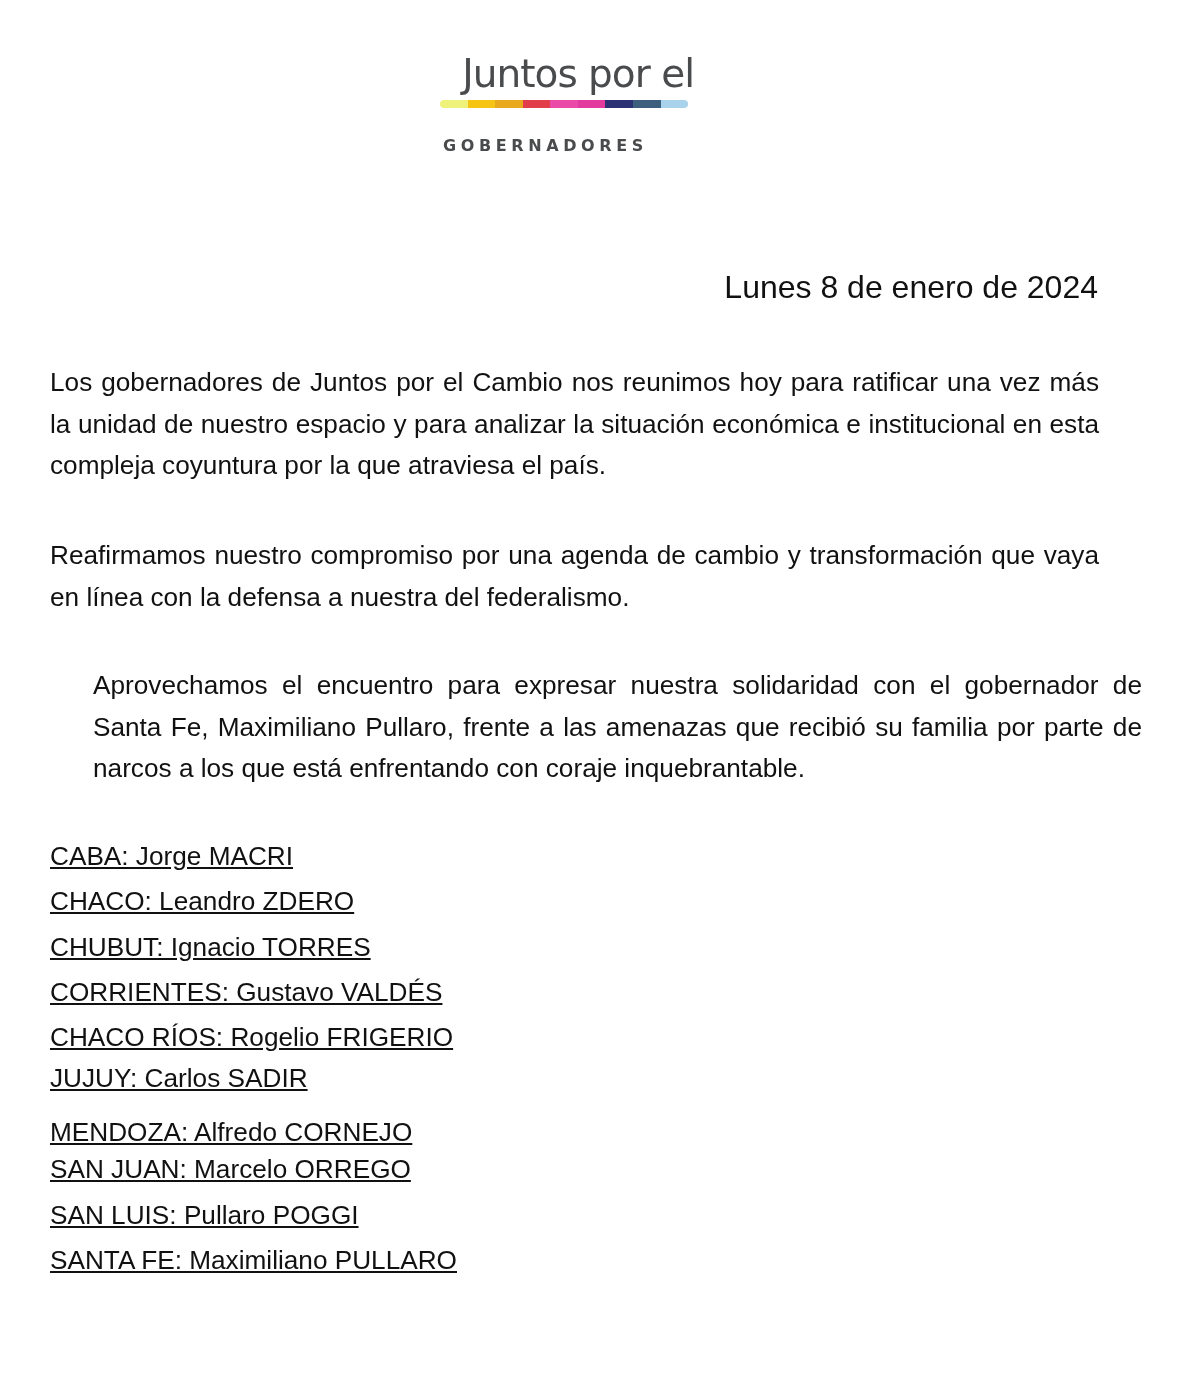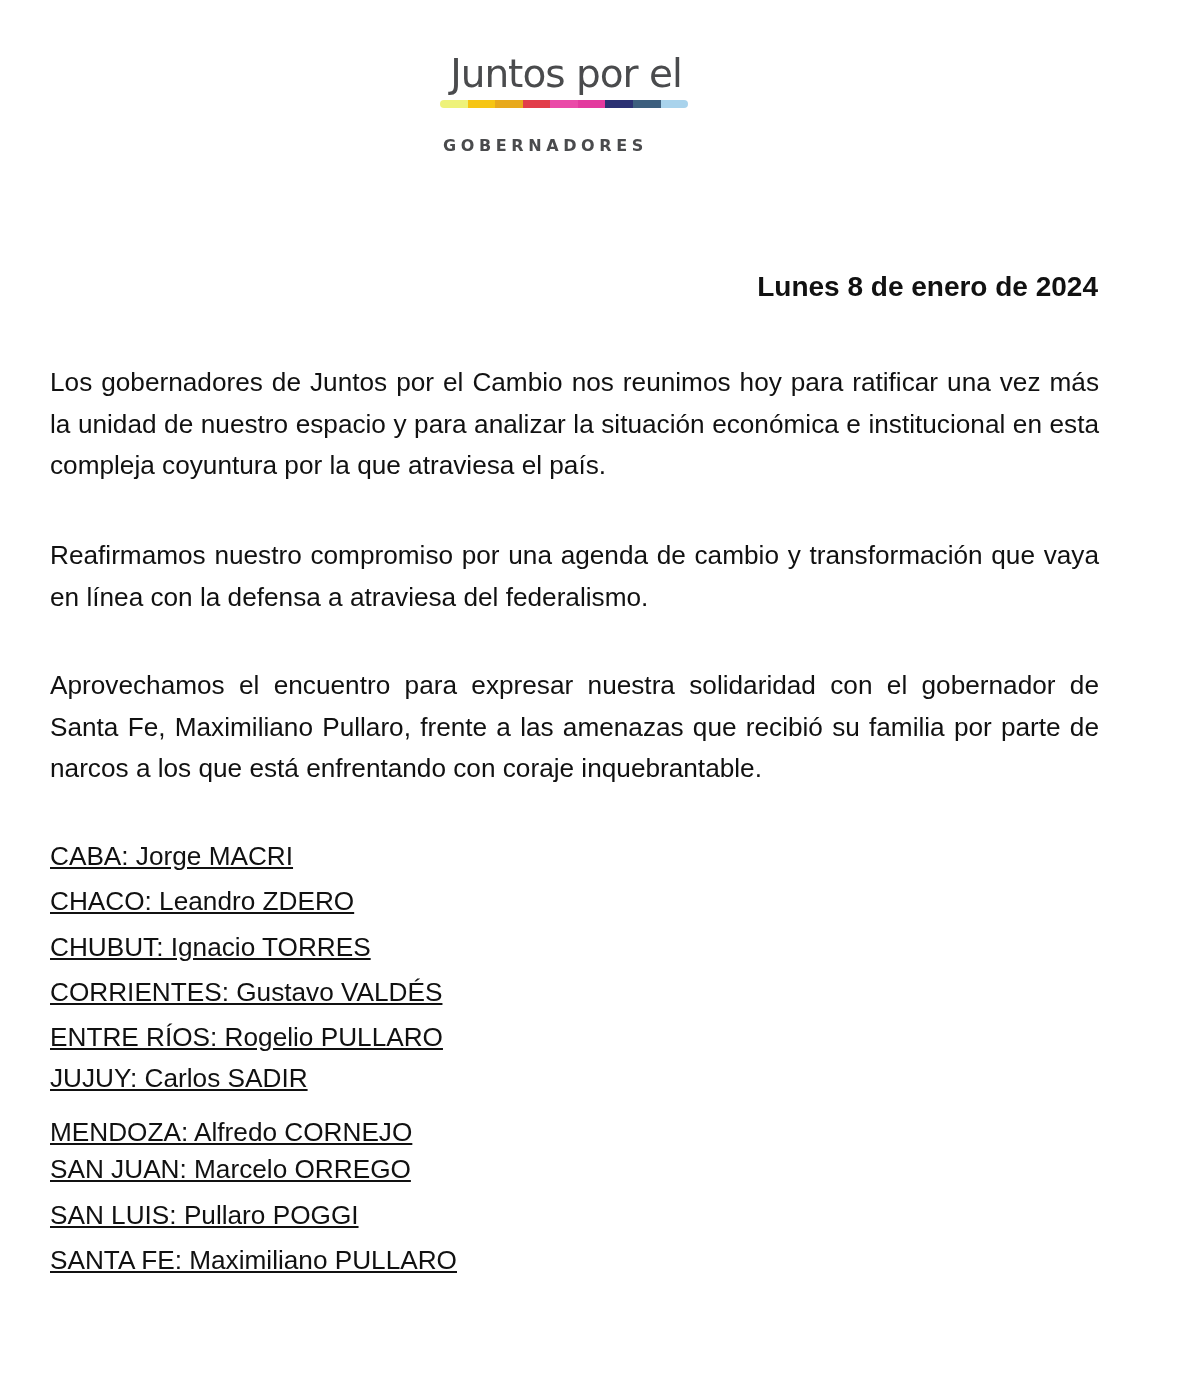--- a/index.html
+++ b/index.html
@@ -22,21 +22,21 @@
     width: 258px;
     text-align: center;
     color: #4a4b4d;
   }
   .logo-line1 {
     font-family: "DejaVu Sans", sans-serif;
     font-size: 39px;
     line-height: 44px;
     letter-spacing: -1px;
     white-space: nowrap;
-    text-align: center;
+    text-align: right;
     padding-left: 2px;
   }
   .logo-line2 {
     font-family: "DejaVu Sans", sans-serif;
     font-weight: bold;
     font-size: 59px;
     line-height: 58px;
     letter-spacing: -1.5px;
     white-space: nowrap;
     text-align: left;
@@ -61,37 +61,36 @@
     letter-spacing: 4.6px;
     margin-top: 28px;
     text-align: left;
     padding-left: 7px;
     white-space: nowrap;
   }
   .date {
     position: absolute;
     right: 81px;
     top: 269px;
-    font-size: 28px;
+    font-size: 32px;
     line-height: 36px;
     white-space: nowrap;
-    font-weight: bold;
   }
   .body-text {
     position: absolute;
     left: 50px;
     width: 1049px;
     font-size: 26.2px;
     line-height: 41.5px;
     text-align: justify;
     margin: 0;
   }
   .p1 { top: 362px; }
   .p2 { top: 535px; }
-  .p3 { top: 665px; }
+  .p3 { top: 665px; margin-left: 43px; }
   .signatories {
     position: absolute;
     left: 50px;
     top: 836px;
     margin: 0;
     padding: 0;
     list-style: none;
     font-size: 26.2px;
   }
   .signatories li {
@@ -117,27 +116,27 @@
     <span style="background: rgb(43, 49, 115);"></span>
     <span style="background: rgb(61, 95, 126);"></span>
     <span style="background: rgb(169, 211, 236);"></span>
   </div>
   <div class="logo-sub">GOBERNADORES</div>
 </div>
 
 <div class="date">Lunes 8 de enero de 2024</div>
 
 <p class="body-text p1">Los gobernadores de Juntos por el Cambio nos reunimos hoy para ratificar una vez más la unidad de nuestro espacio y para analizar la situación económica e institucional en esta compleja coyuntura por la que atraviesa el país.</p>
-<p class="body-text p2">Reafirmamos nuestro compromiso por una agenda de cambio y transformación que vaya en línea con la defensa a atraviesa del federalismo.</p>
+<p class="body-text p2">Reafirmamos nuestro compromiso por una agenda de cambio y transformación que vaya en línea con la defensa a nuestra del federalismo.</p>
 <p class="body-text p3">Aprovechamos el encuentro para expresar nuestra solidaridad con el gobernador de Santa Fe, Maximiliano Pullaro, frente a las amenazas que recibió su familia por parte de narcos a los que está enfrentando con coraje inquebrantable.</p>
 
 <ul class="signatories">
   <li style="top:0px">CABA: Jorge MACRI</li>
   <li style="top:45px">CHACO: Leandro ZDERO</li>
   <li style="top:91px">CHUBUT: Ignacio TORRES</li>
   <li style="top:136px">CORRIENTES: Gustavo VALDÉS</li>
-  <li style="top:181px">ENTRE RÍOS: Rogelio PULLARO</li>
+  <li style="top:181px">CHACO RÍOS: Rogelio FRIGERIO</li>
   <li style="top:222px">JUJUY: Carlos SADIR</li>
   <li style="top:276px">MENDOZA: Alfredo CORNEJO</li>
   <li style="top:313px">SAN JUAN: Marcelo ORREGO</li>
   <li style="top:359px">SAN LUIS: Pullaro POGGI</li>
   <li style="top:404px">SANTA FE: Maximiliano PULLARO</li>
 </ul>
 
 </body></html>

